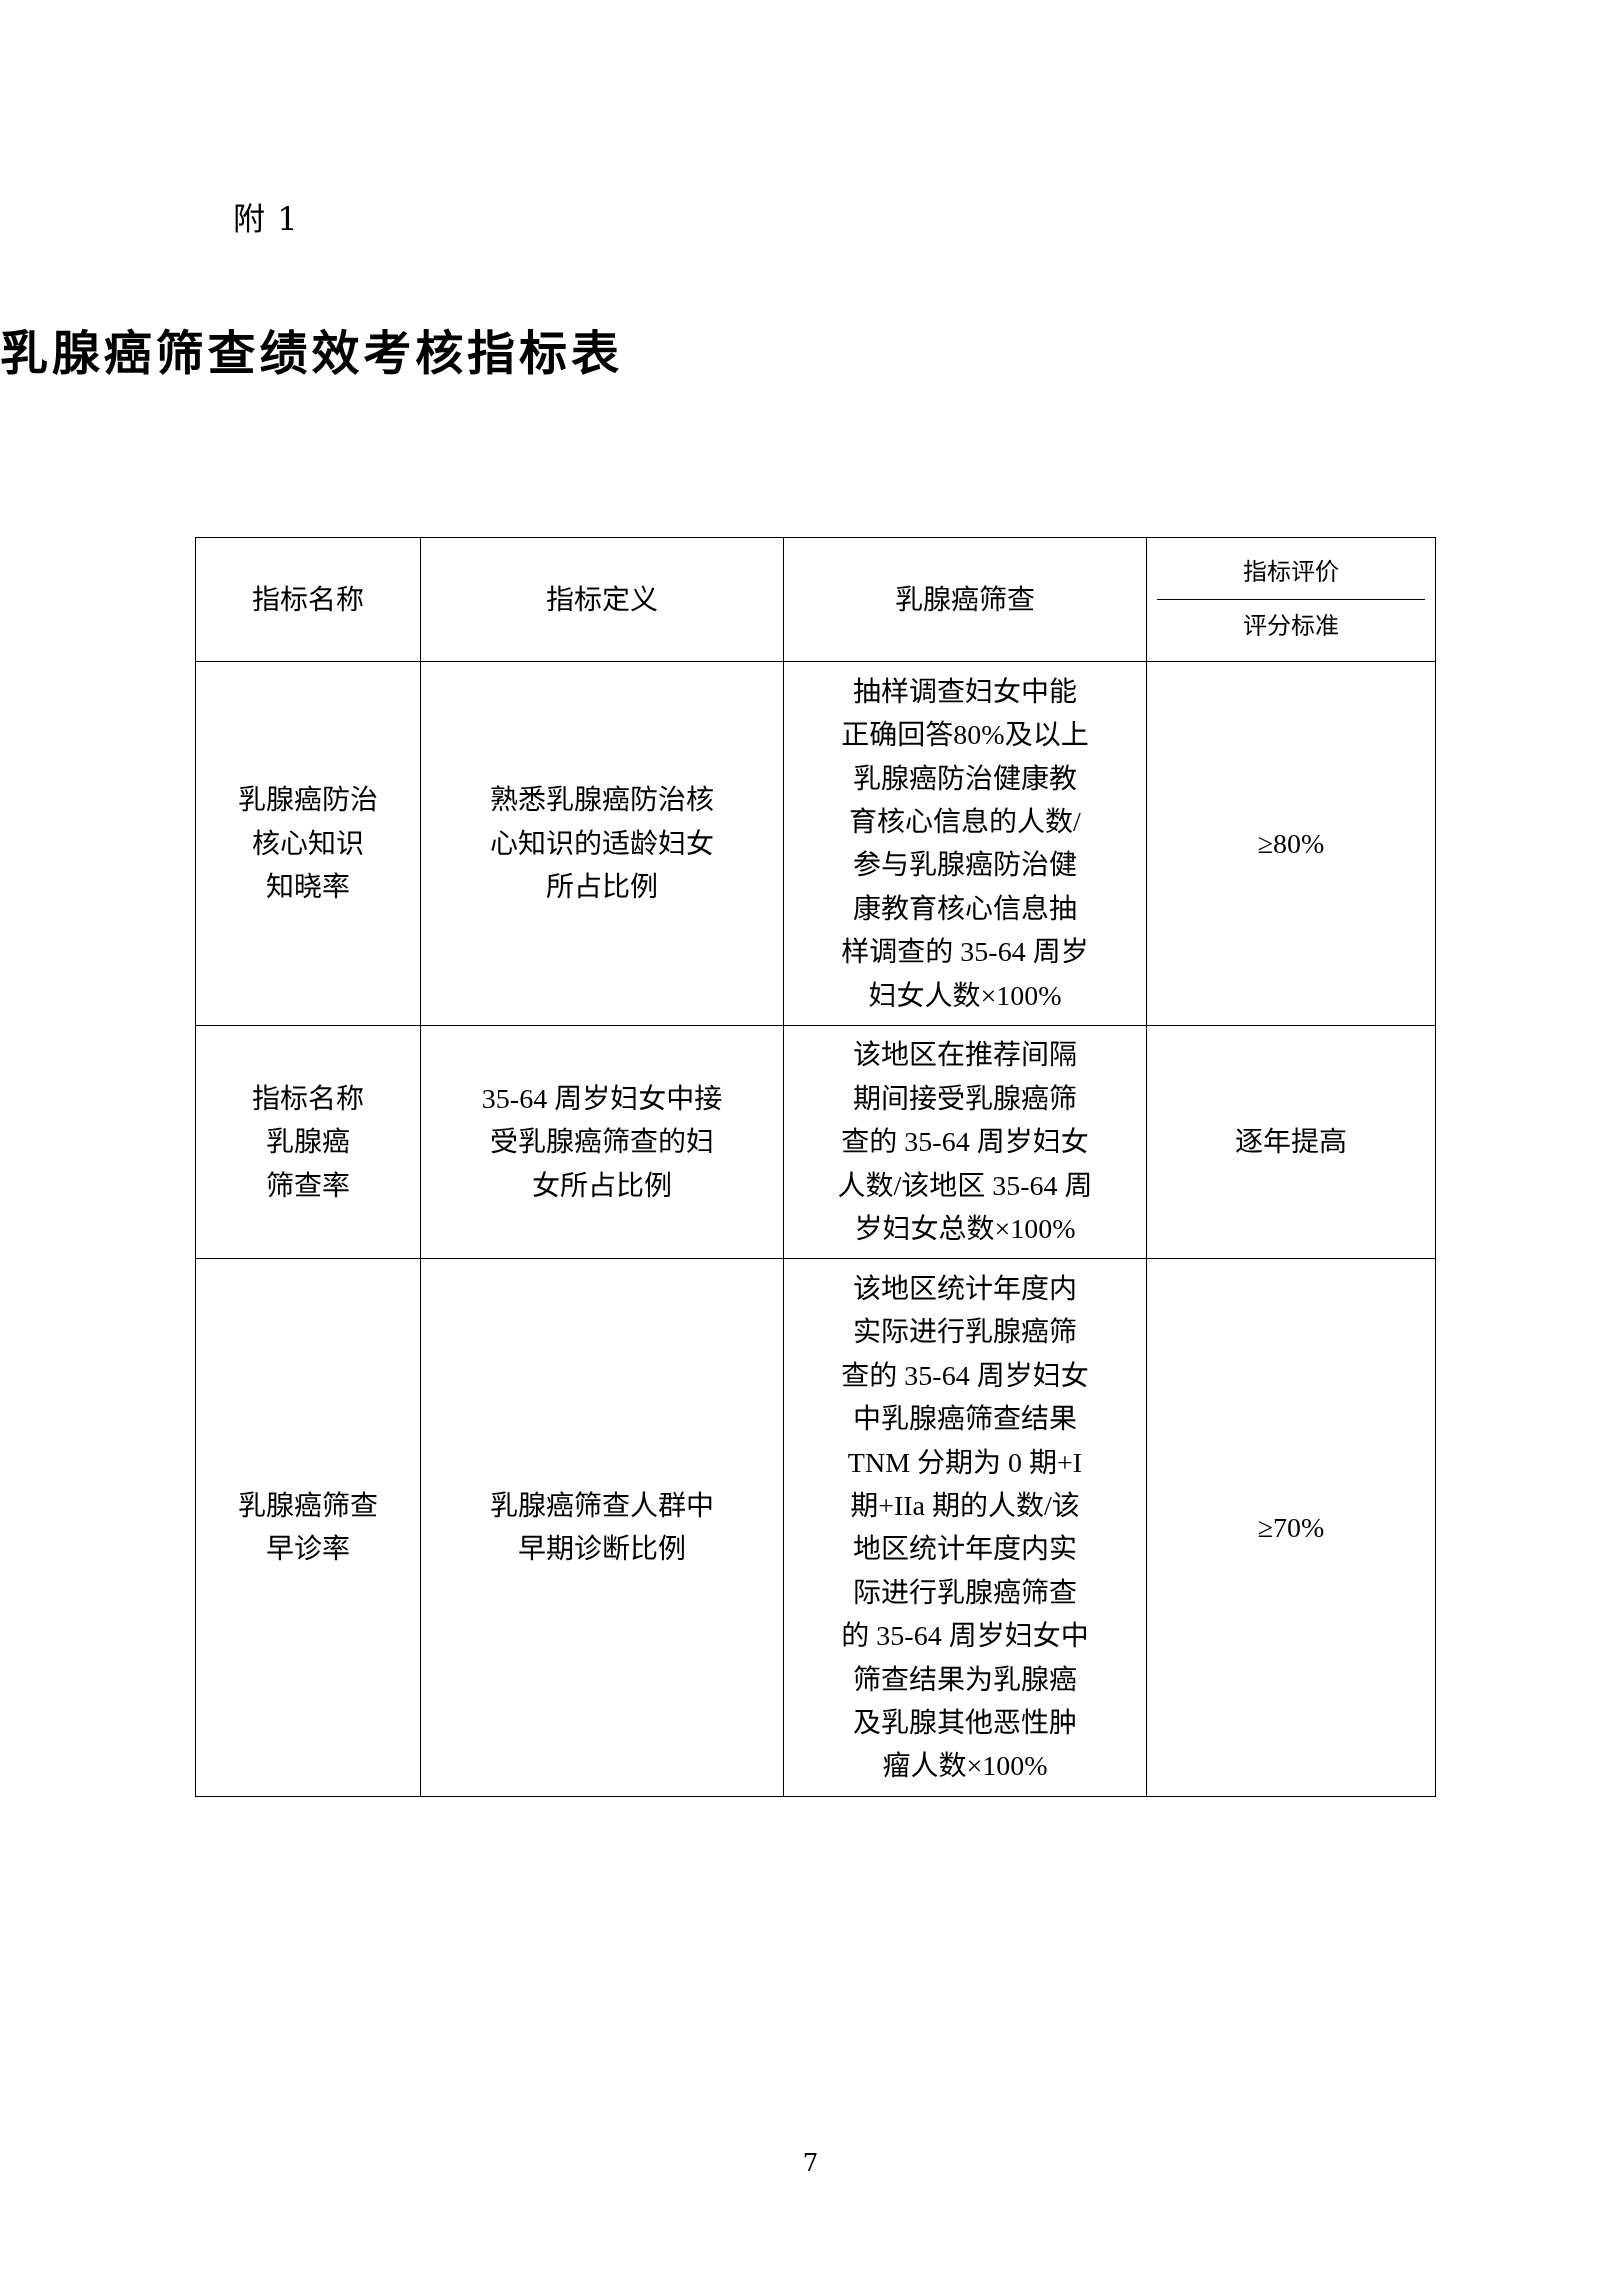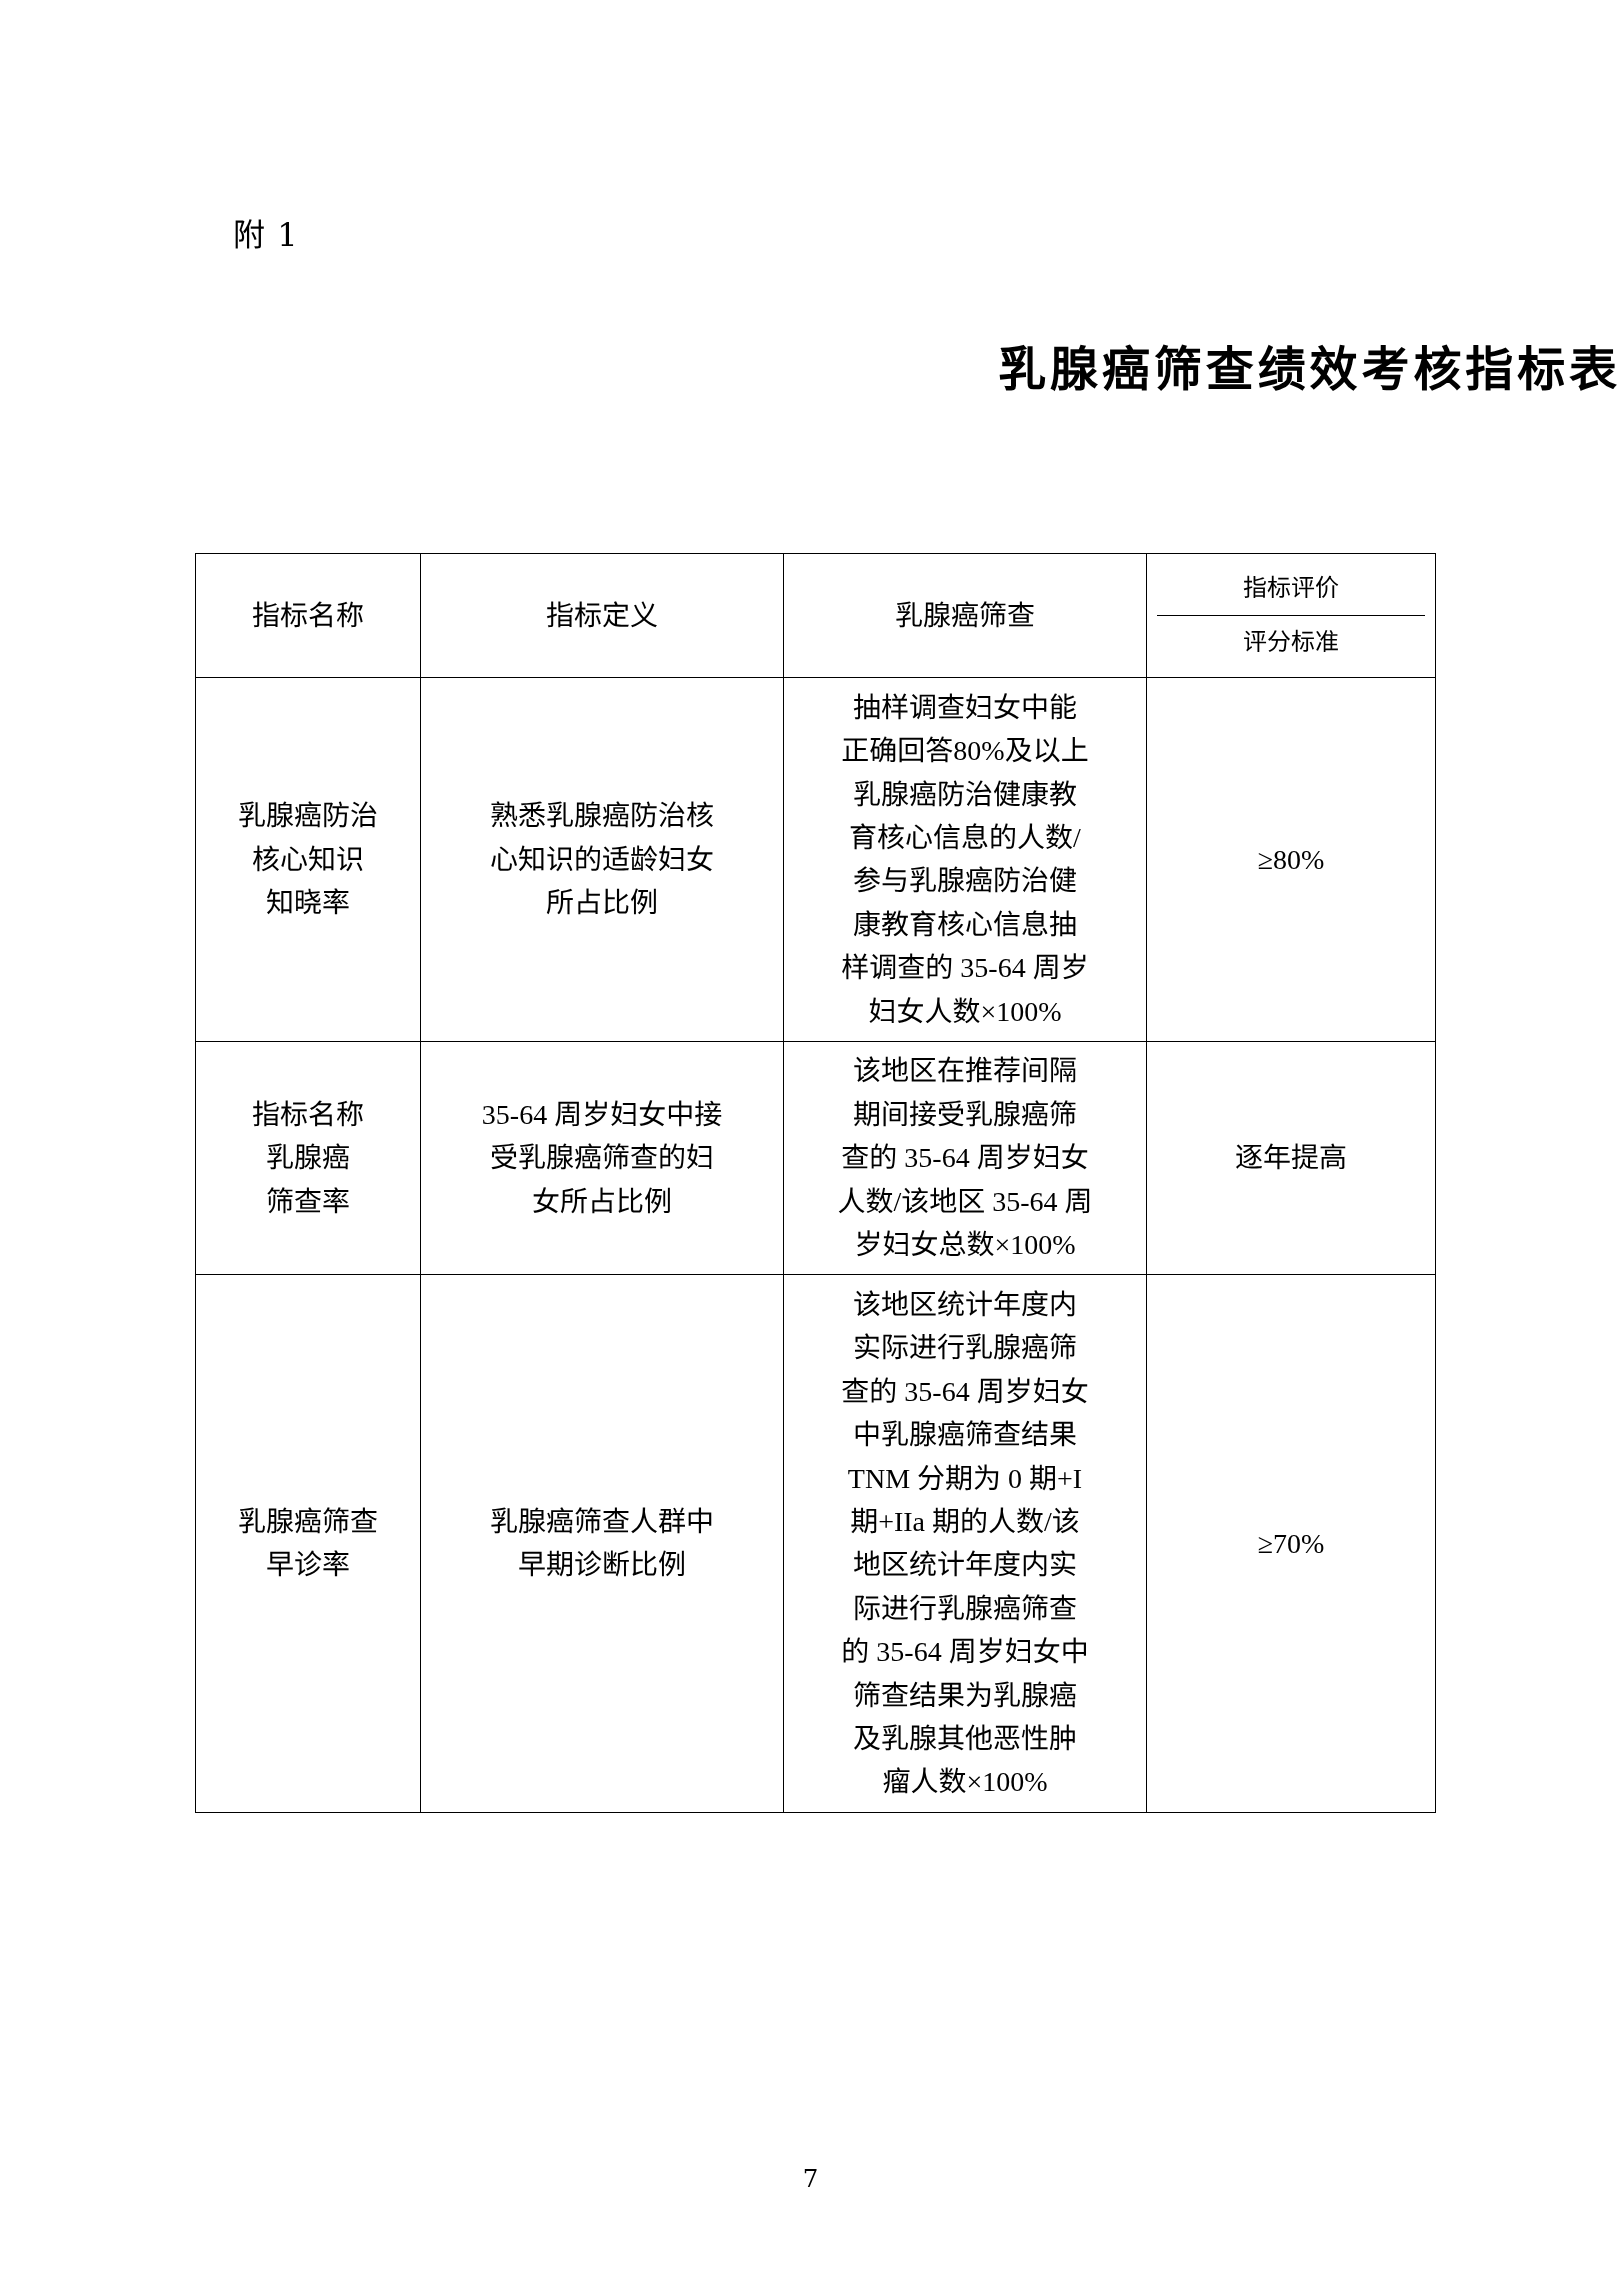--- a/index.html
+++ b/index.html
@@ -4,40 +4,40 @@
 <style>
   html, body {
     margin: 0;
     padding: 0;
     background: #ffffff;
   }
   .page {
     position: relative;
     width: 1621px;
     height: 2256px;
-    margin: 16px auto;
+    margin: 0 auto;
     background: #ffffff;
     font-family: "DejaVu Serif", "Liberation Serif", serif;
     color: #000000;
     box-sizing: border-box;
   }
   .attachment-label {
     position: absolute;
     left: 233px;
     top: 193px;
     font-size: 32px;
     letter-spacing: 1px;
     font-family: "DejaVu Serif", "Liberation Serif", serif;
   }
   .doc-title {
     position: absolute;
     left: 0;
     right: 0;
     top: 314px;
-    text-align: right;
+    text-align: left;
     font-size: 48px;
     font-weight: bold;
     letter-spacing: 3.9px;
     font-family: "DejaVu Serif", "Liberation Serif", serif;
   }
   table.indicator-table {
     position: absolute;
     left: 195px;
     top: 537px;
     width: 1240px;

